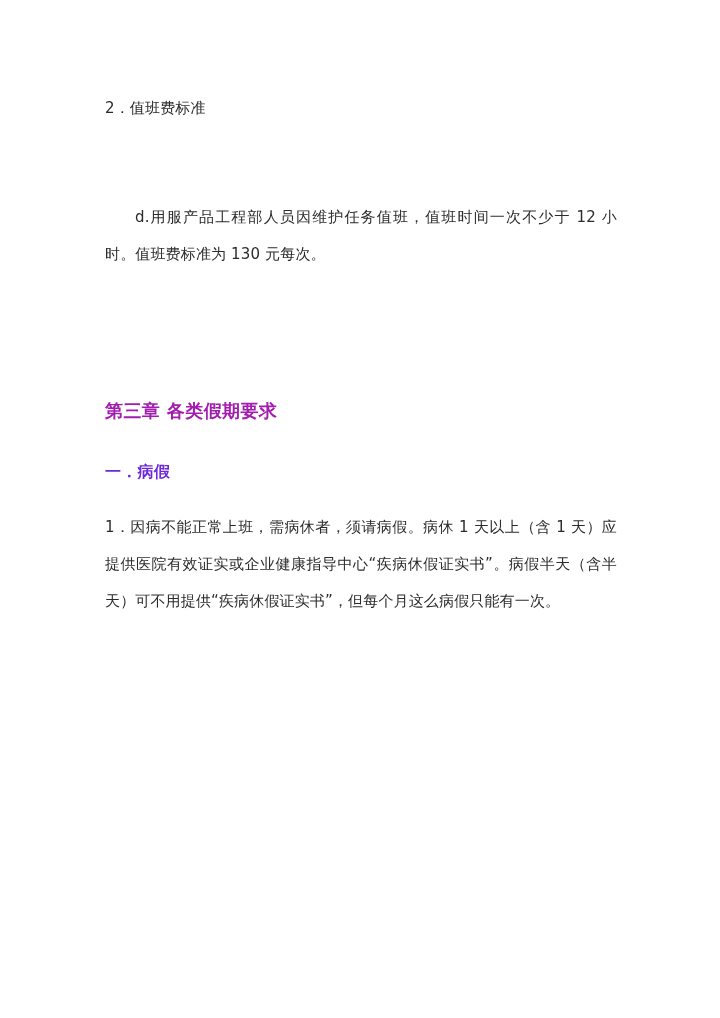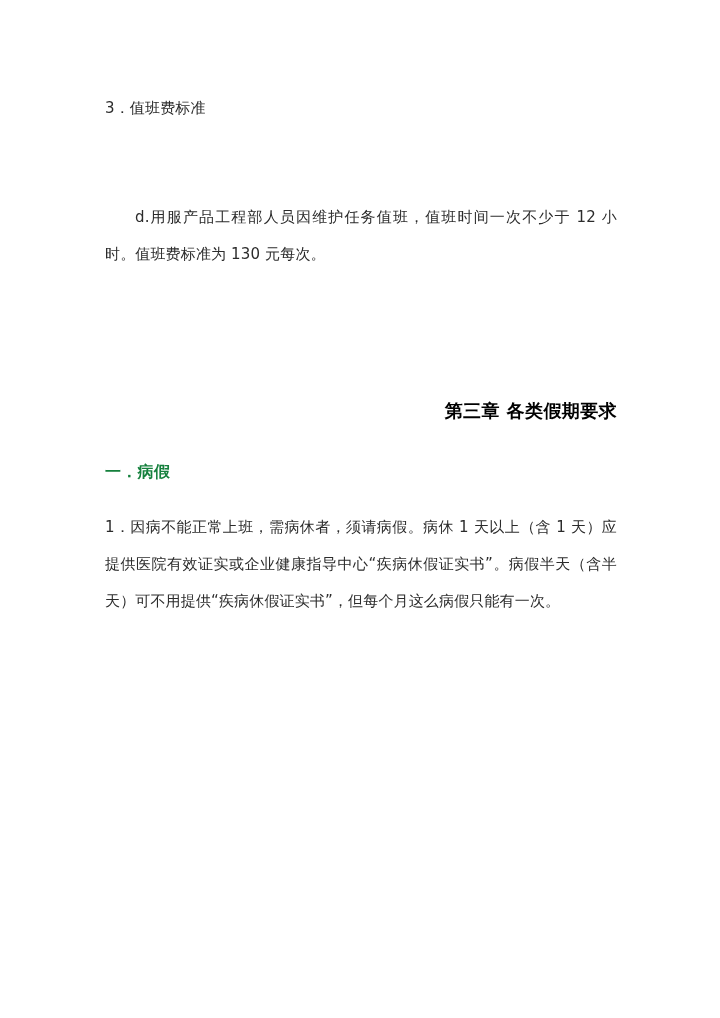--- a/index.html
+++ b/index.html
@@ -43,42 +43,42 @@
     text-indent: 30px;
   }
   .spacer-sm { height: 18px; }
   .spacer-md { height: 22px; }
   .spacer-lg { height: 122px; }
   .spacer-xl { height: 30px; }
   .chapter-heading {
     font-size: 18px;
     line-height: 32px;
     font-weight: bold;
-    color: #000000;
-    text-align: right;
+    color: #a21caf;
+    text-align: left;
     margin: 0;
     letter-spacing: 0.4px;
   }
   .section-heading {
     font-size: 16px;
     line-height: 30px;
     font-weight: bold;
-    color: #15803d;
+    color: #6d28d9;
     text-align: left;
     margin: 0;
     letter-spacing: 0.3px;
   }
 </style>
 </head>
 <body>
 
 <div class="page">
   <div class="content">
 
-    <p class="para numbered">3．值班费标准</p>
+    <p class="para numbered">2．值班费标准</p>
 
     <div class="spacer-sm"></div>
 
 
     <div class="spacer-sm"></div>
 
 
     <div class="spacer-sm"></div>
 
 

